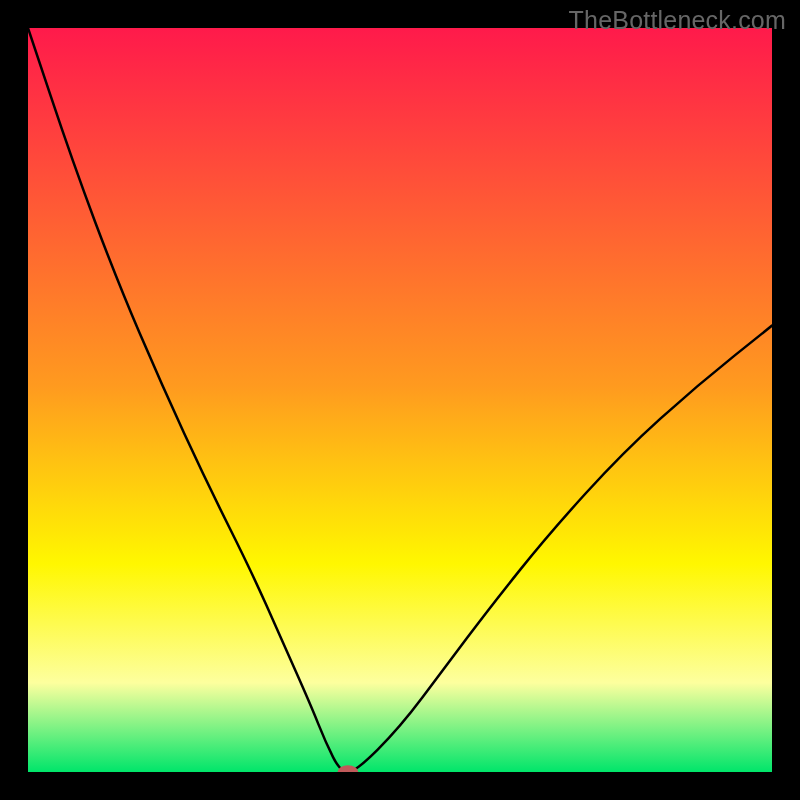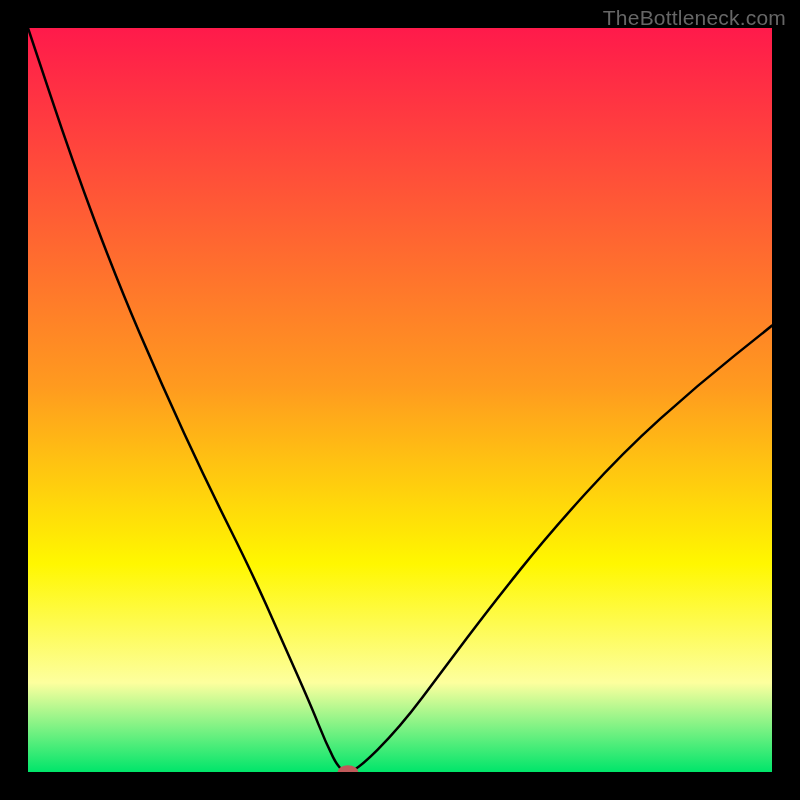--- a/index.html
+++ b/index.html
@@ -15,21 +15,21 @@
     position: relative;
     width: 800px;
     height: 800px;
     background: #000;
   }
   .watermark {
     position: absolute;
     top: 6px;
     right: 14px;
     color: #666;
-    font-size: 21px;
+    font-size: 25px;
     font-weight: 500;
     letter-spacing: 0.2px;
     z-index: 10;
   }
   .plot-area {
     position: absolute;
     left: 28px;
     top: 28px;
     width: 744px;
     height: 744px;

